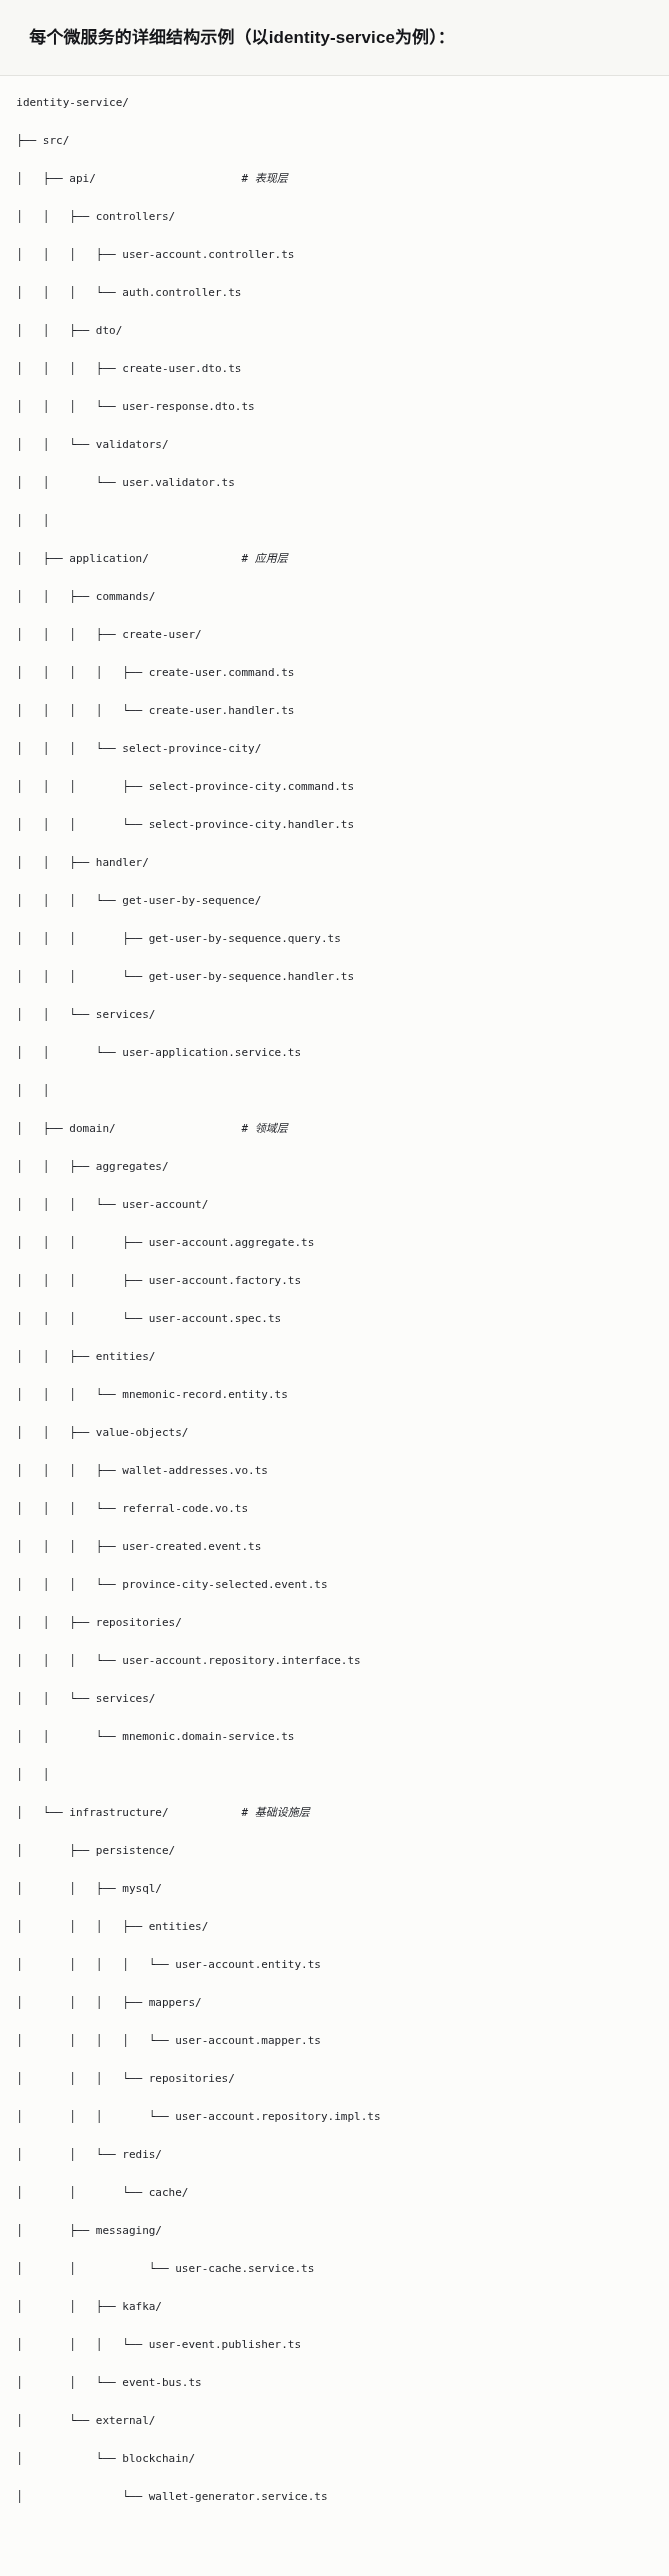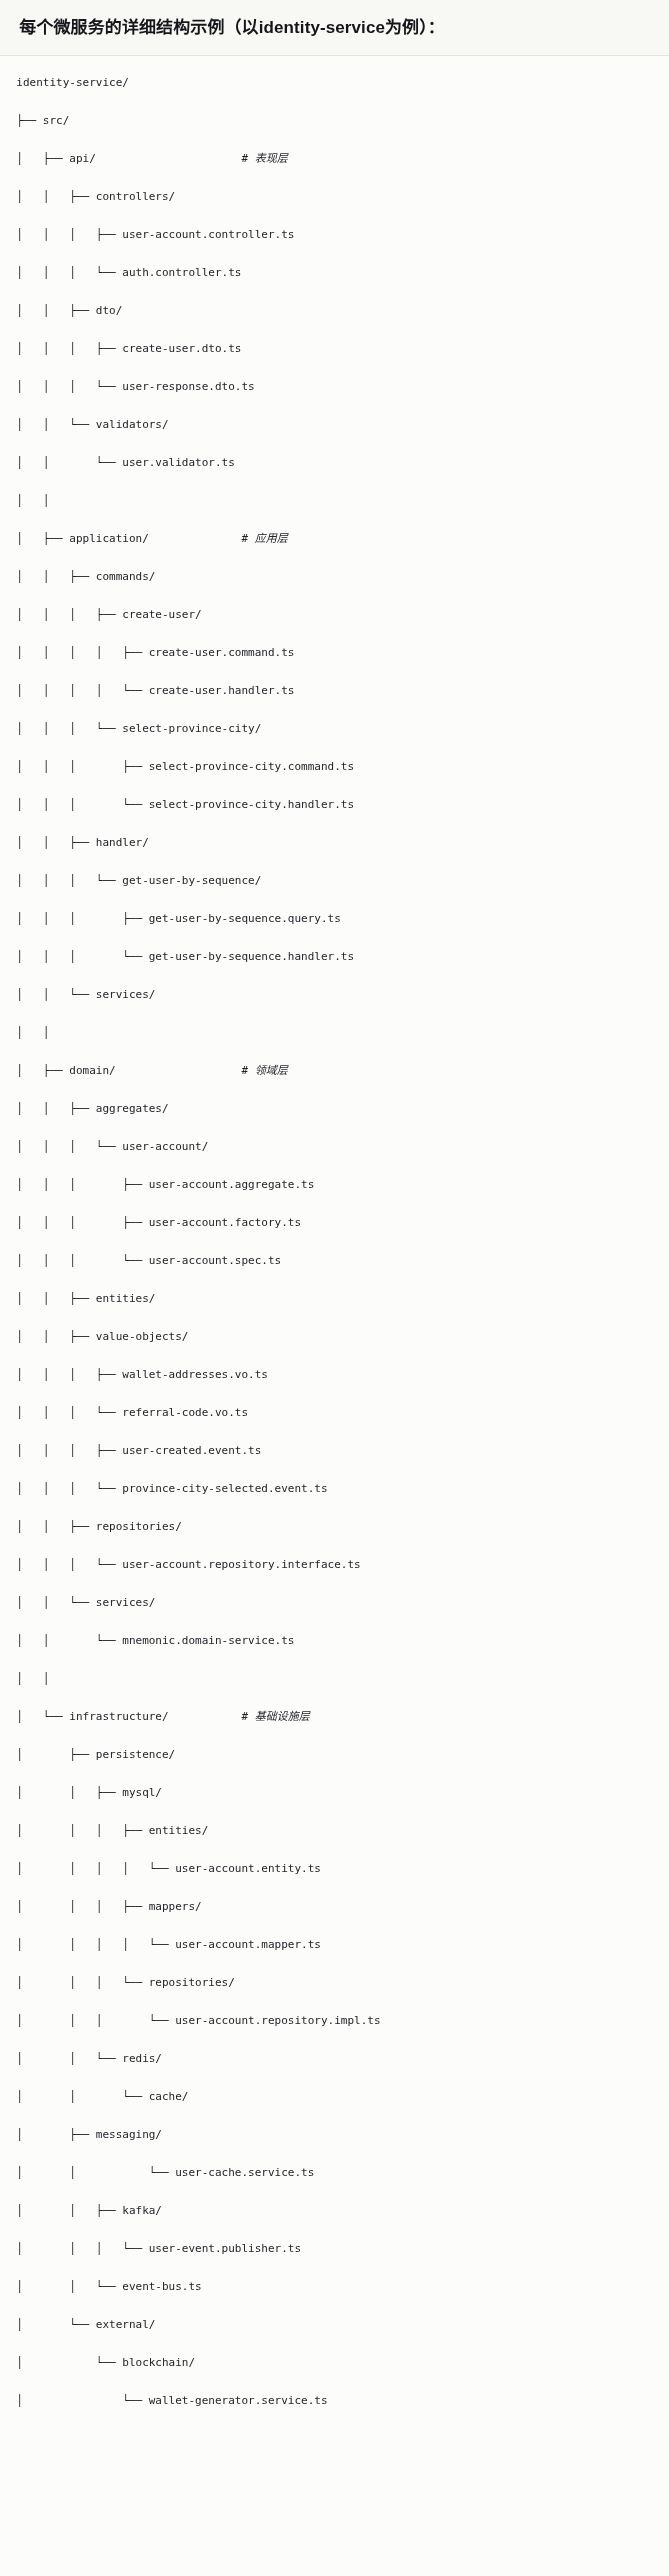--- a/index.html
+++ b/index.html
@@ -27,21 +27,21 @@
     border-bottom: 0.6px solid #e3e3df;
     padding: 13.8px 16.3px 12.5px 16.3px;
     box-sizing: border-box;
   }
   .header-title {
     font-size: 17px;
     font-weight: 700;
     line-height: 1.35;
     letter-spacing: 0.1px;
     color: #15161a;
-    margin: 3px;
+    margin: 13px;
   }
 
   
   .tree-band {
     background: #fcfcfa;
     padding: 16.3px 16.3px 21px 16.3px;
     box-sizing: border-box;
     border-bottom: 0.6px solid #e6e6e2;
   }
   .tree {
@@ -91,28 +91,30 @@
 <span class="tree-line">│   │   │   │   ├── create-user.command.ts</span>
 <span class="tree-line">│   │   │   │   └── create-user.handler.ts</span>
 <span class="tree-line">│   │   │   └── select-province-city/</span>
 <span class="tree-line">│   │   │       ├── select-province-city.command.ts</span>
 <span class="tree-line">│   │   │       └── select-province-city.handler.ts</span>
 <span class="tree-line">│   │   ├── handler/</span>
 <span class="tree-line">│   │   │   └── get-user-by-sequence/</span>
 <span class="tree-line">│   │   │       ├── get-user-by-sequence.query.ts</span>
 <span class="tree-line">│   │   │       └── get-user-by-sequence.handler.ts</span>
 <span class="tree-line">│   │   └── services/</span>
+<span class="tree-line">│   │       └── user-application.service.ts</span>
 <span class="tree-line">│   │</span>
 <span class="tree-line">│   ├── domain/                   <span class="cmt"># 领域层</span></span>
 <span class="tree-line">│   │   ├── aggregates/</span>
 <span class="tree-line">│   │   │   └── user-account/</span>
 <span class="tree-line">│   │   │       ├── user-account.aggregate.ts</span>
 <span class="tree-line">│   │   │       ├── user-account.factory.ts</span>
 <span class="tree-line">│   │   │       └── user-account.spec.ts</span>
 <span class="tree-line">│   │   ├── entities/</span>
+<span class="tree-line">│   │   │   └── mnemonic-record.entity.ts</span>
 <span class="tree-line">│   │   ├── value-objects/</span>
 <span class="tree-line">│   │   │   ├── wallet-addresses.vo.ts</span>
 <span class="tree-line">│   │   │   └── referral-code.vo.ts</span>
 <span class="tree-line">│   │   │   ├── user-created.event.ts</span>
 <span class="tree-line">│   │   │   └── province-city-selected.event.ts</span>
 <span class="tree-line">│   │   ├── repositories/</span>
 <span class="tree-line">│   │   │   └── user-account.repository.interface.ts</span>
 <span class="tree-line">│   │   └── services/</span>
 <span class="tree-line">│   │       └── mnemonic.domain-service.ts</span>
 <span class="tree-line">│   │</span>

